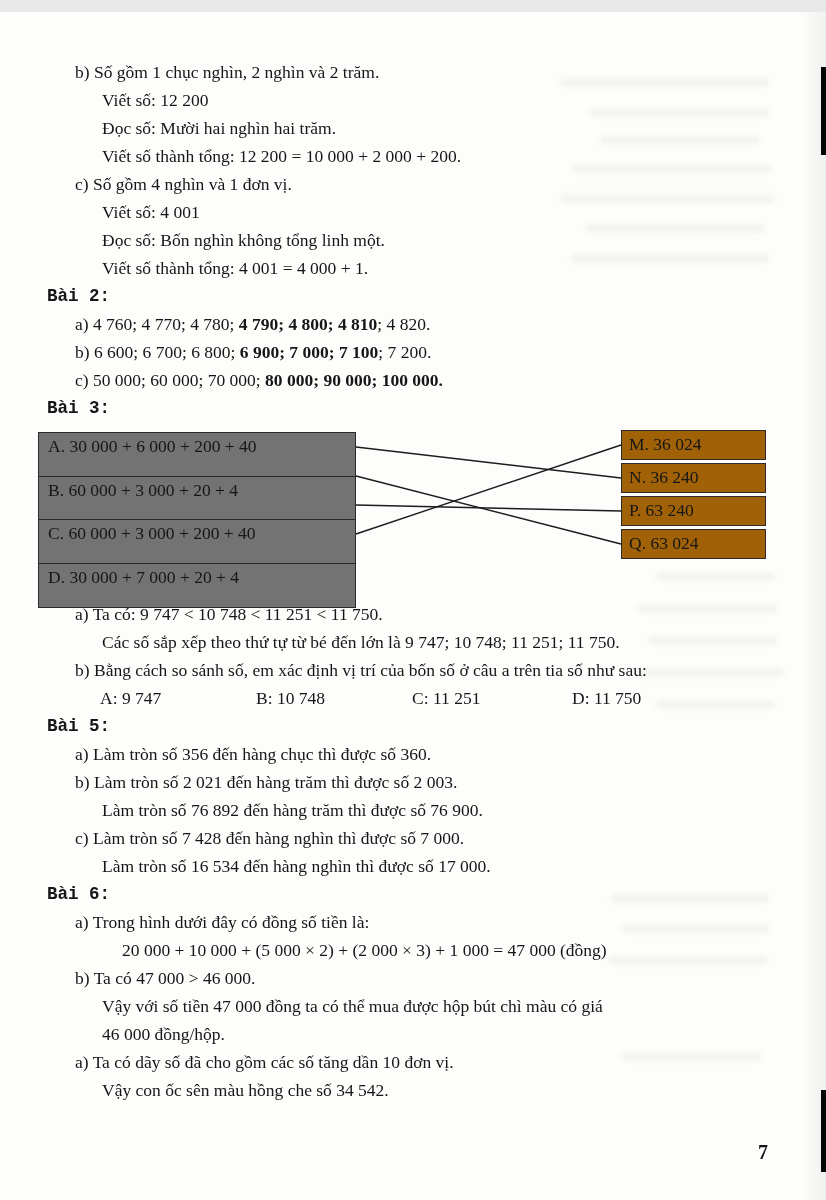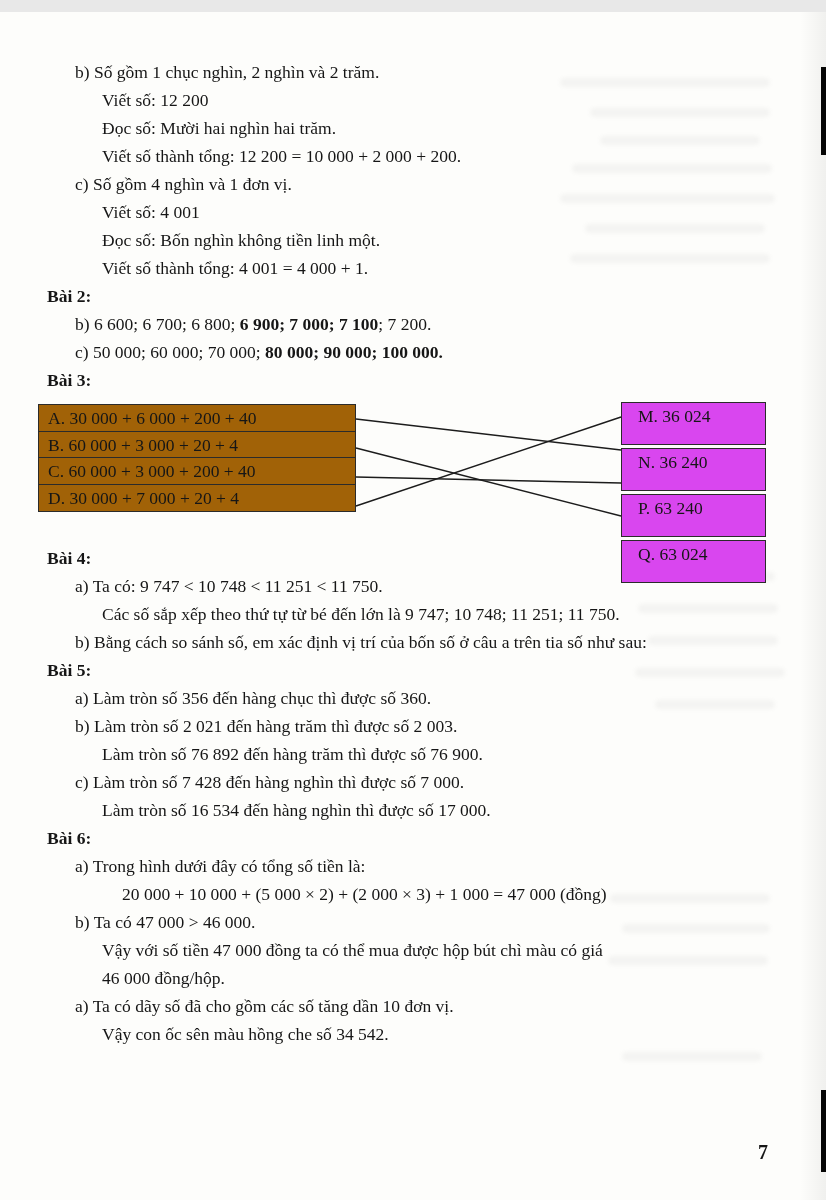--- a/index.html
+++ b/index.html
@@ -9,36 +9,36 @@
     font-family:"Liberation Serif","DejaVu Serif",serif;
     color:#161616;font-size:17.5px;line-height:28px;
   }
   .page::after{
     content:"";position:absolute;top:0;right:0;width:26px;height:100%;
     background:linear-gradient(to right, rgba(0,0,0,0), rgba(0,0,0,0.05));
     pointer-events:none;
   }
   .content{position:absolute;top:46px;left:47px;width:719px;}
   p{margin:0;padding:0;}
-  .bai{font-weight:bold;}
+  .bai{font-weight:bold;font-family:Liberation Mono, monospace;}
   .l1{padding-left:28px;}
   .l2{padding-left:55px;}
   .l3{padding-left:75px;font-family:Liberation Serif, serif;}
   .b{font-weight:bold;}
   .challenge{font-weight:bold;font-style:italic;padding-left:28px;}
   
   .match{position:relative;height:140px;margin:4px 0 6px 0;}
   .wires{position:absolute;left:0;top:0;width:719px;height:140px;pointer-events:none;}
   .mleft{position:absolute;left:-9px;top:6px;width:318px;}
-  .mleft .mrow{box-sizing:border-box;border:1.4px solid #2b2b2b;height:28px;line-height:27px;
-    padding-left:9px;background:#a16207;margin-top:-1.4px;}
+  .mleft .mrow{box-sizing:border-box;border:1.4px solid #2b2b2b;height:45px;line-height:27px;
+    padding-left:9px;background:#737373;margin-top:-1.4px;}
   .mleft .mrow:first-child{margin-top:0;}
   .mright{position:absolute;right:0;top:4px;width:145px;}
-  .mright .mrow{box-sizing:border-box;border:1.4px solid #2b2b2b;height:43px;line-height:27px;
-    padding-left:16px;background:#d946ef;margin-bottom:3px;}
+  .mright .mrow{box-sizing:border-box;border:1.4px solid #2b2b2b;height:30px;line-height:27px;
+    padding-left:7px;background:#a16207;margin-bottom:3px;}
   
   .points{display:flex;padding-left:53px;}
   .points span{display:inline-block;}
   .points span:nth-child(1){width:156px;}
   .points span:nth-child(2){width:156px;}
   .points span:nth-child(3){width:160px;}
   
   .edge-top{position:absolute;right:0;top:55px;width:5px;height:88px;background:#050505;}
   .edge-bottom{position:absolute;right:0;top:1078px;width:5px;height:82px;background:#050505;}
   .pageno{position:absolute;right:58px;top:1126px;font-size:20px;font-weight:bold;}
@@ -73,26 +73,27 @@
 
   <div class="content">
 
     <section>
       <p class="l1">b) Số gồm 1 chục nghìn, 2 nghìn và 2 trăm.</p>
       <p class="l2">Viết số: 12 200</p>
       <p class="l2">Đọc số: Mười hai nghìn hai trăm.</p>
       <p class="l2">Viết số thành tổng: 12 200 = 10 000 + 2 000 + 200.</p>
       <p class="l1">c) Số gồm 4 nghìn và 1 đơn vị.</p>
       <p class="l2">Viết số: 4 001</p>
-      <p class="l2">Đọc số: Bốn nghìn không tiền linh một.</p>
+      <p class="l2">Đọc số: Bốn nghìn không tổng linh một.</p>
       <p class="l2">Viết số thành tổng: 4 001 = 4 000 + 1.</p>
     </section>
 
     <section>
       <p class="bai">Bài 2:</p>
+      <p class="l1"><span>a) 4 760; 4 770; 4 780; </span><span class="b">4 790; 4 800; 4 810</span><span>; 4 820.</span></p>
       <p class="l1"><span>b) 6 600; 6 700; 6 800; </span><span class="b">6 900; 7 000; 7 100</span><span>; 7 200.</span></p>
       <p class="l1"><span>c) 50 000; 60 000; 70 000; </span><span class="b">80 000; 90 000; 100 000.</span><span></span></p>
     </section>
 
     <section>
       <p class="bai">Bài 3:</p>
       <div class="match">
         <svg class="wires" viewBox="0 0 719 140" xmlns="http://www.w3.org/2000/svg">
           <line x1="309" y1="21" x2="574" y2="52" stroke="#1c1c1c" stroke-width="1.4"></line>
           <line x1="309" y1="50" x2="574" y2="118" stroke="#1c1c1c" stroke-width="1.4"></line>
@@ -112,34 +113,40 @@
           <div class="mrow">Q. 63 024</div>
         </div>
       </div>
     </section>
 
     <section>
       <p class="bai">Bài 4:</p>
       <p class="l1">a) Ta có: 9 747 &lt; 10 748 &lt; 11 251 &lt; 11 750.</p>
       <p class="l2">Các số sắp xếp theo thứ tự từ bé đến lớn là 9 747; 10 748; 11 251; 11 750.</p>
       <p class="l1">b) Bằng cách so sánh số, em xác định vị trí của bốn số ở câu a trên tia số như sau:</p>
+      <div class="points">
+        <span>A: 9 747</span>
+        <span>B: 10 748</span>
+        <span>C: 11 251</span>
+        <span>D: 11 750</span>
+      </div>
     </section>
 
     <section>
       <p class="bai">Bài 5:</p>
       <p class="l1">a) Làm tròn số 356 đến hàng chục thì được số 360.</p>
       <p class="l1">b) Làm tròn số 2 021 đến hàng trăm thì được số 2 003.</p>
       <p class="l2">Làm tròn số 76 892 đến hàng trăm thì được số 76 900.</p>
       <p class="l1">c) Làm tròn số 7 428 đến hàng nghìn thì được số 7 000.</p>
       <p class="l2">Làm tròn số 16 534 đến hàng nghìn thì được số 17 000.</p>
     </section>
 
     <section>
       <p class="bai">Bài 6:</p>
-      <p class="l1">a) Trong hình dưới đây có tổng số tiền là:</p>
+      <p class="l1">a) Trong hình dưới đây có đồng số tiền là:</p>
       <p class="l3">20 000 + 10 000 + (5 000 × 2) + (2 000 × 3) + 1 000 = 47 000 (đồng)</p>
       <p class="l1">b) Ta có 47 000 &gt; 46 000.</p>
       <p class="l2">Vậy với số tiền 47 000 đồng ta có thể mua được hộp bút chì màu có giá</p>
       <p class="l2">46 000 đồng/hộp.</p>
       <p class="l1">a) Ta có dãy số đã cho gồm các số tăng dần 10 đơn vị.</p>
       <p class="l2">Vậy con ốc sên màu hồng che số 34 542.</p>
     </section>
 
   </div>
 

